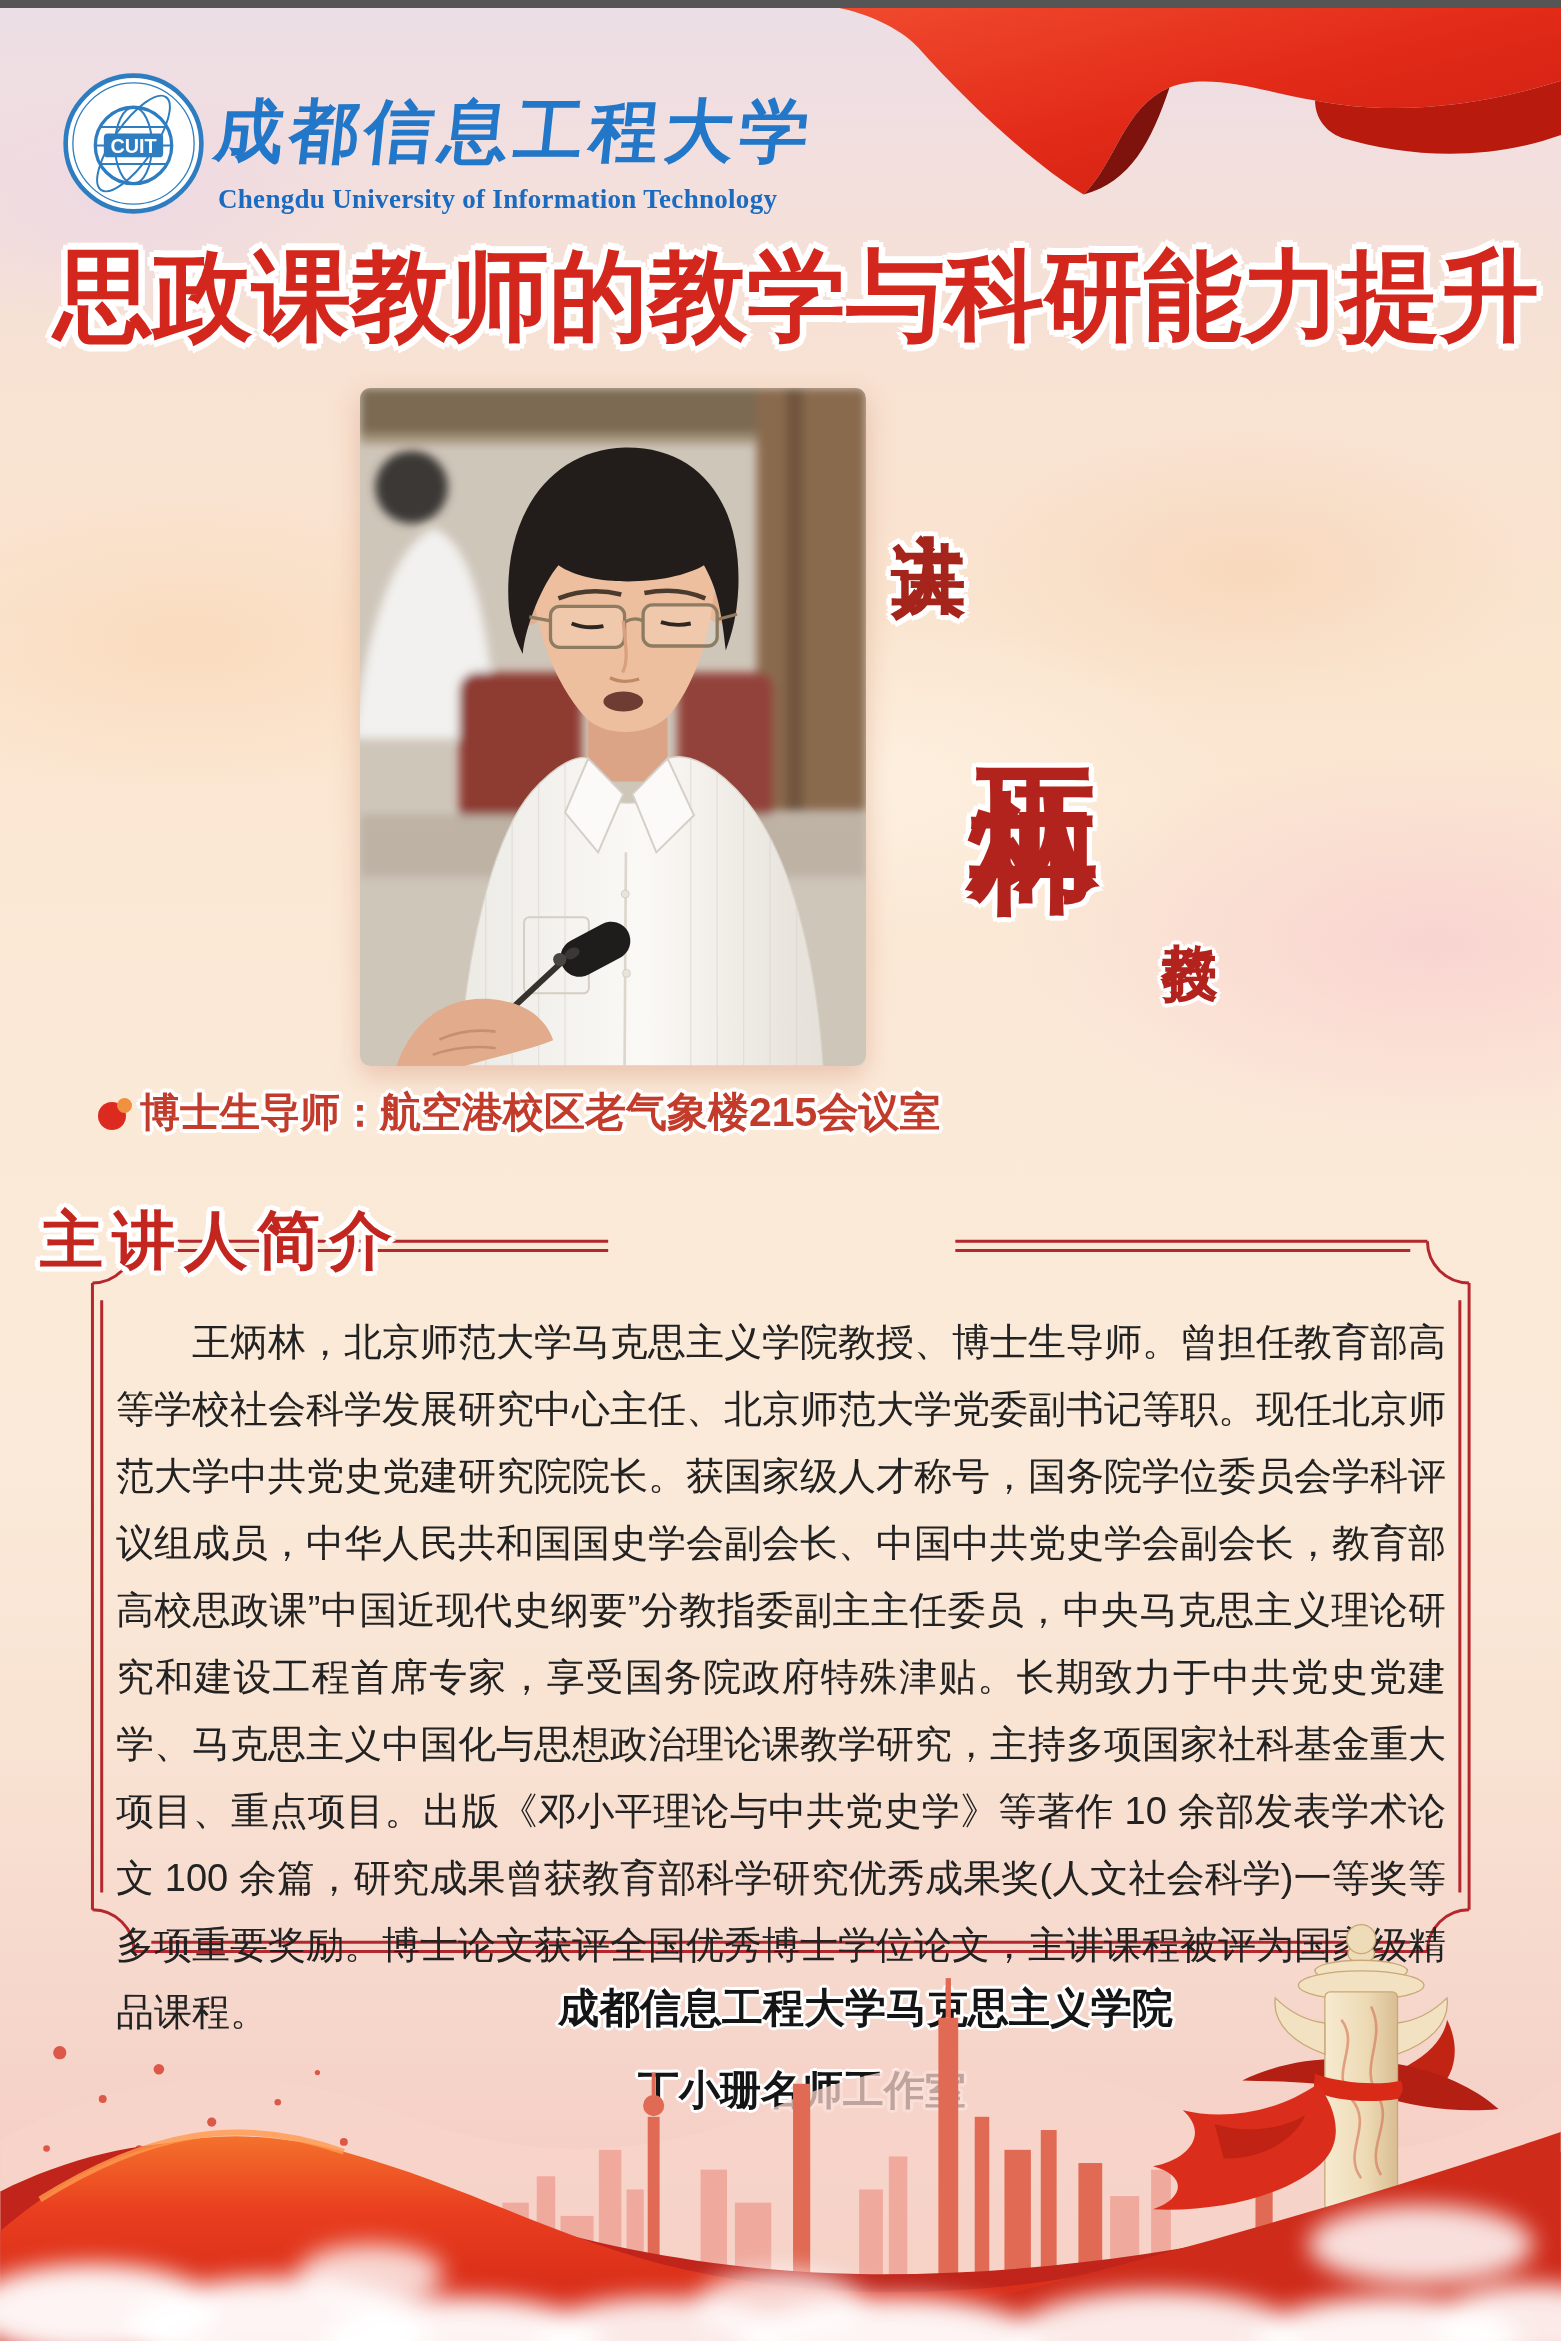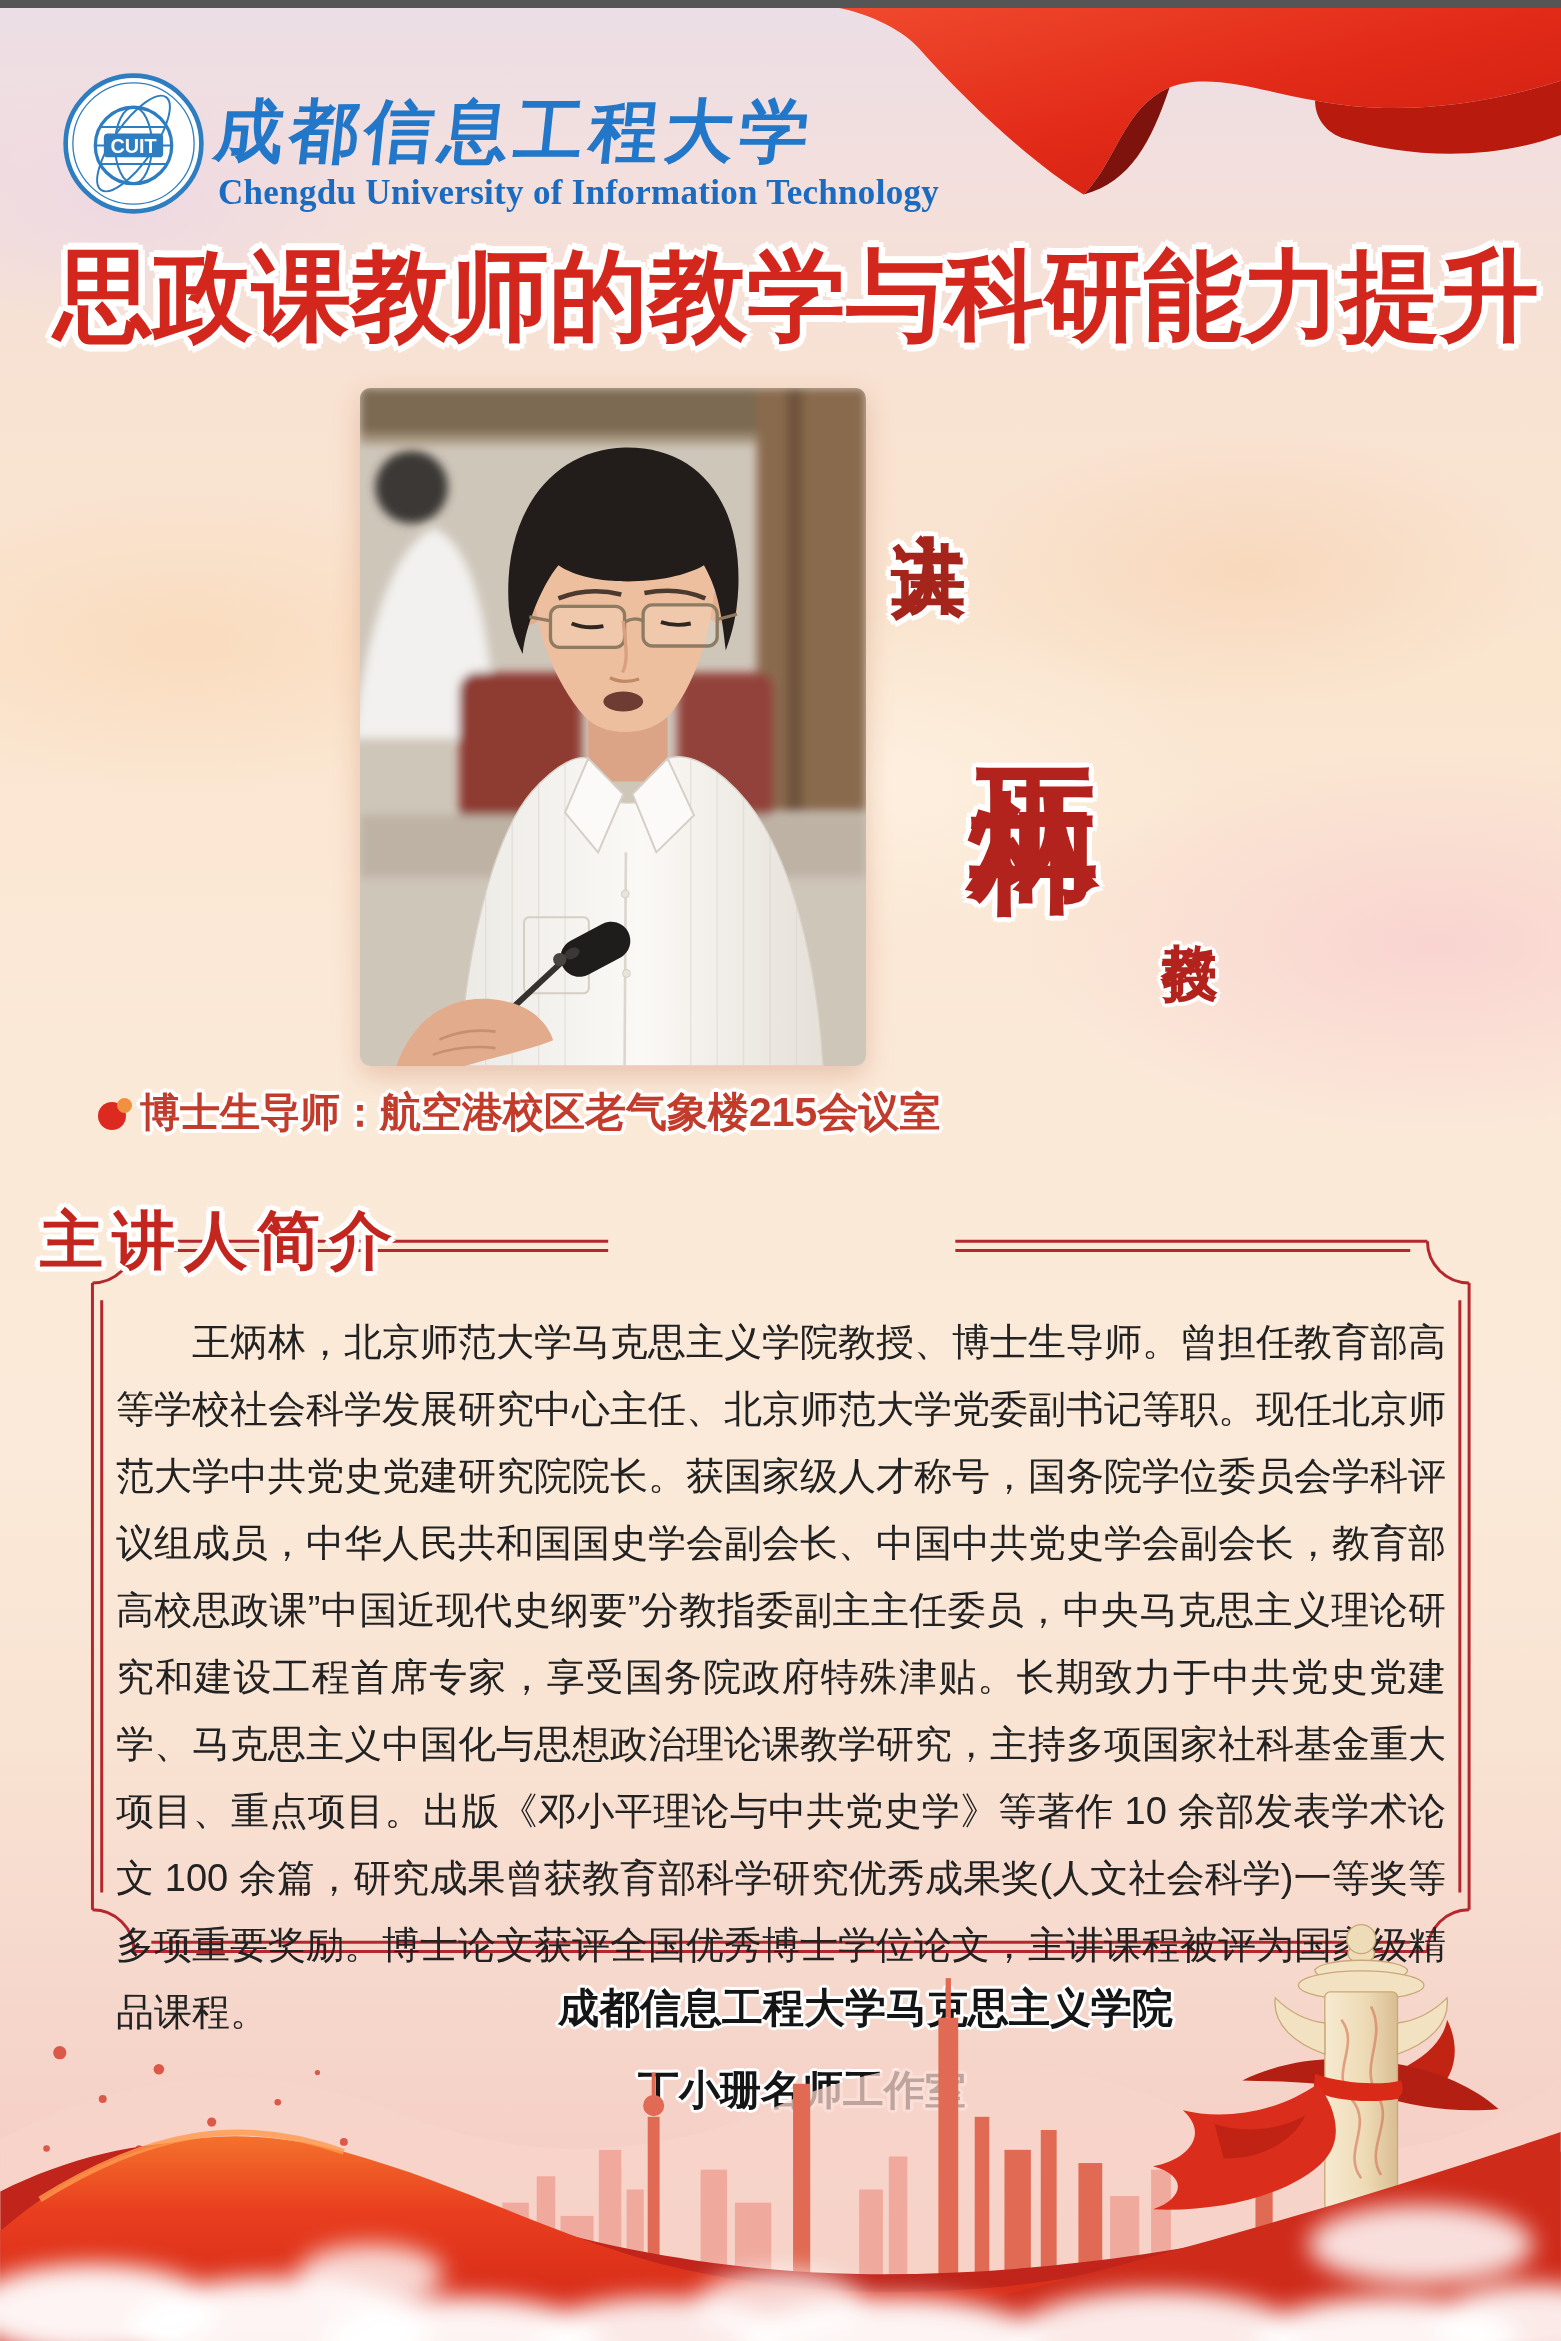--- a/index.html
+++ b/index.html
@@ -17,22 +17,22 @@
   .abs{position:absolute;}
   
   .o10{text-shadow:6.6px 0 0 #fff,-6.6px 0 0 #fff,0 6.6px 0 #fff,0 -6.6px 0 #fff,4.6px 4.6px 0 #fff,-4.6px 4.6px 0 #fff,4.6px -4.6px 0 #fff,-4.6px -4.6px 0 #fff,0 0 6.6px #fff;}
   .o8{text-shadow:5.3px 0 0 #fff,-5.3px 0 0 #fff,0 5.3px 0 #fff,0 -5.3px 0 #fff,4px 4px 0 #fff,-4px 4px 0 #fff,4px -4px 0 #fff,-4px -4px 0 #fff;}
   .o6{text-shadow:4px 0 0 #fff,-4px 0 0 #fff,0 4px 0 #fff,0 -4px 0 #fff,2.6px 2.6px 0 #fff,-2.6px 2.6px 0 #fff,2.6px -2.6px 0 #fff,-2.6px -2.6px 0 #fff;}
   .o5{text-shadow:3.3px 0 0 #fff,-3.3px 0 0 #fff,0 3.3px 0 #fff,0 -3.3px 0 #fff,2.3px 2.3px 0 #fff,-2.3px 2.3px 0 #fff,2.3px -2.3px 0 #fff,-2.3px -2.3px 0 #fff;}
 
   .logo-svg{left:63px;top:65px;width:141px;height:141px;}
   .uni-cn{left:215px;top:78px;font-family:"Liberation Serif",serif;font-weight:bold;
     font-size:69px;color:#2277c8;letter-spacing:6px;transform:skewX(-6deg);}
-  .uni-en{left:218px;top:165px;font-family:"Liberation Serif",serif;font-weight:bold;
-    font-size:35px;color:#1b6cc0;letter-spacing:0.3px;}
+  .uni-en{left:218px;top:176px;font-family:"Liberation Serif",serif;font-weight:bold;
+    font-size:27px;color:#1b6cc0;letter-spacing:0.3px;}
 
   .main-title{left:16px;top:223px;width:1561px;text-align:center;font-weight:900;
     font-size:99px;color:#d3271d;letter-spacing:0px;}
 
   .photo{left:360px;top:380px;width:506px;height:678px;border-radius:10.6px;overflow:hidden;
     box-shadow:0 9.3px 26.4px rgba(186,96,66,.28);}
   .photo svg{display:block;width:100%;height:100%;}
 
   .vert{writing-mode:vertical-rl;text-orientation:upright;line-height:1;}
   .speaker-label{left:892px;top:464px;font-family:"Liberation Serif",serif;font-weight:bold;

